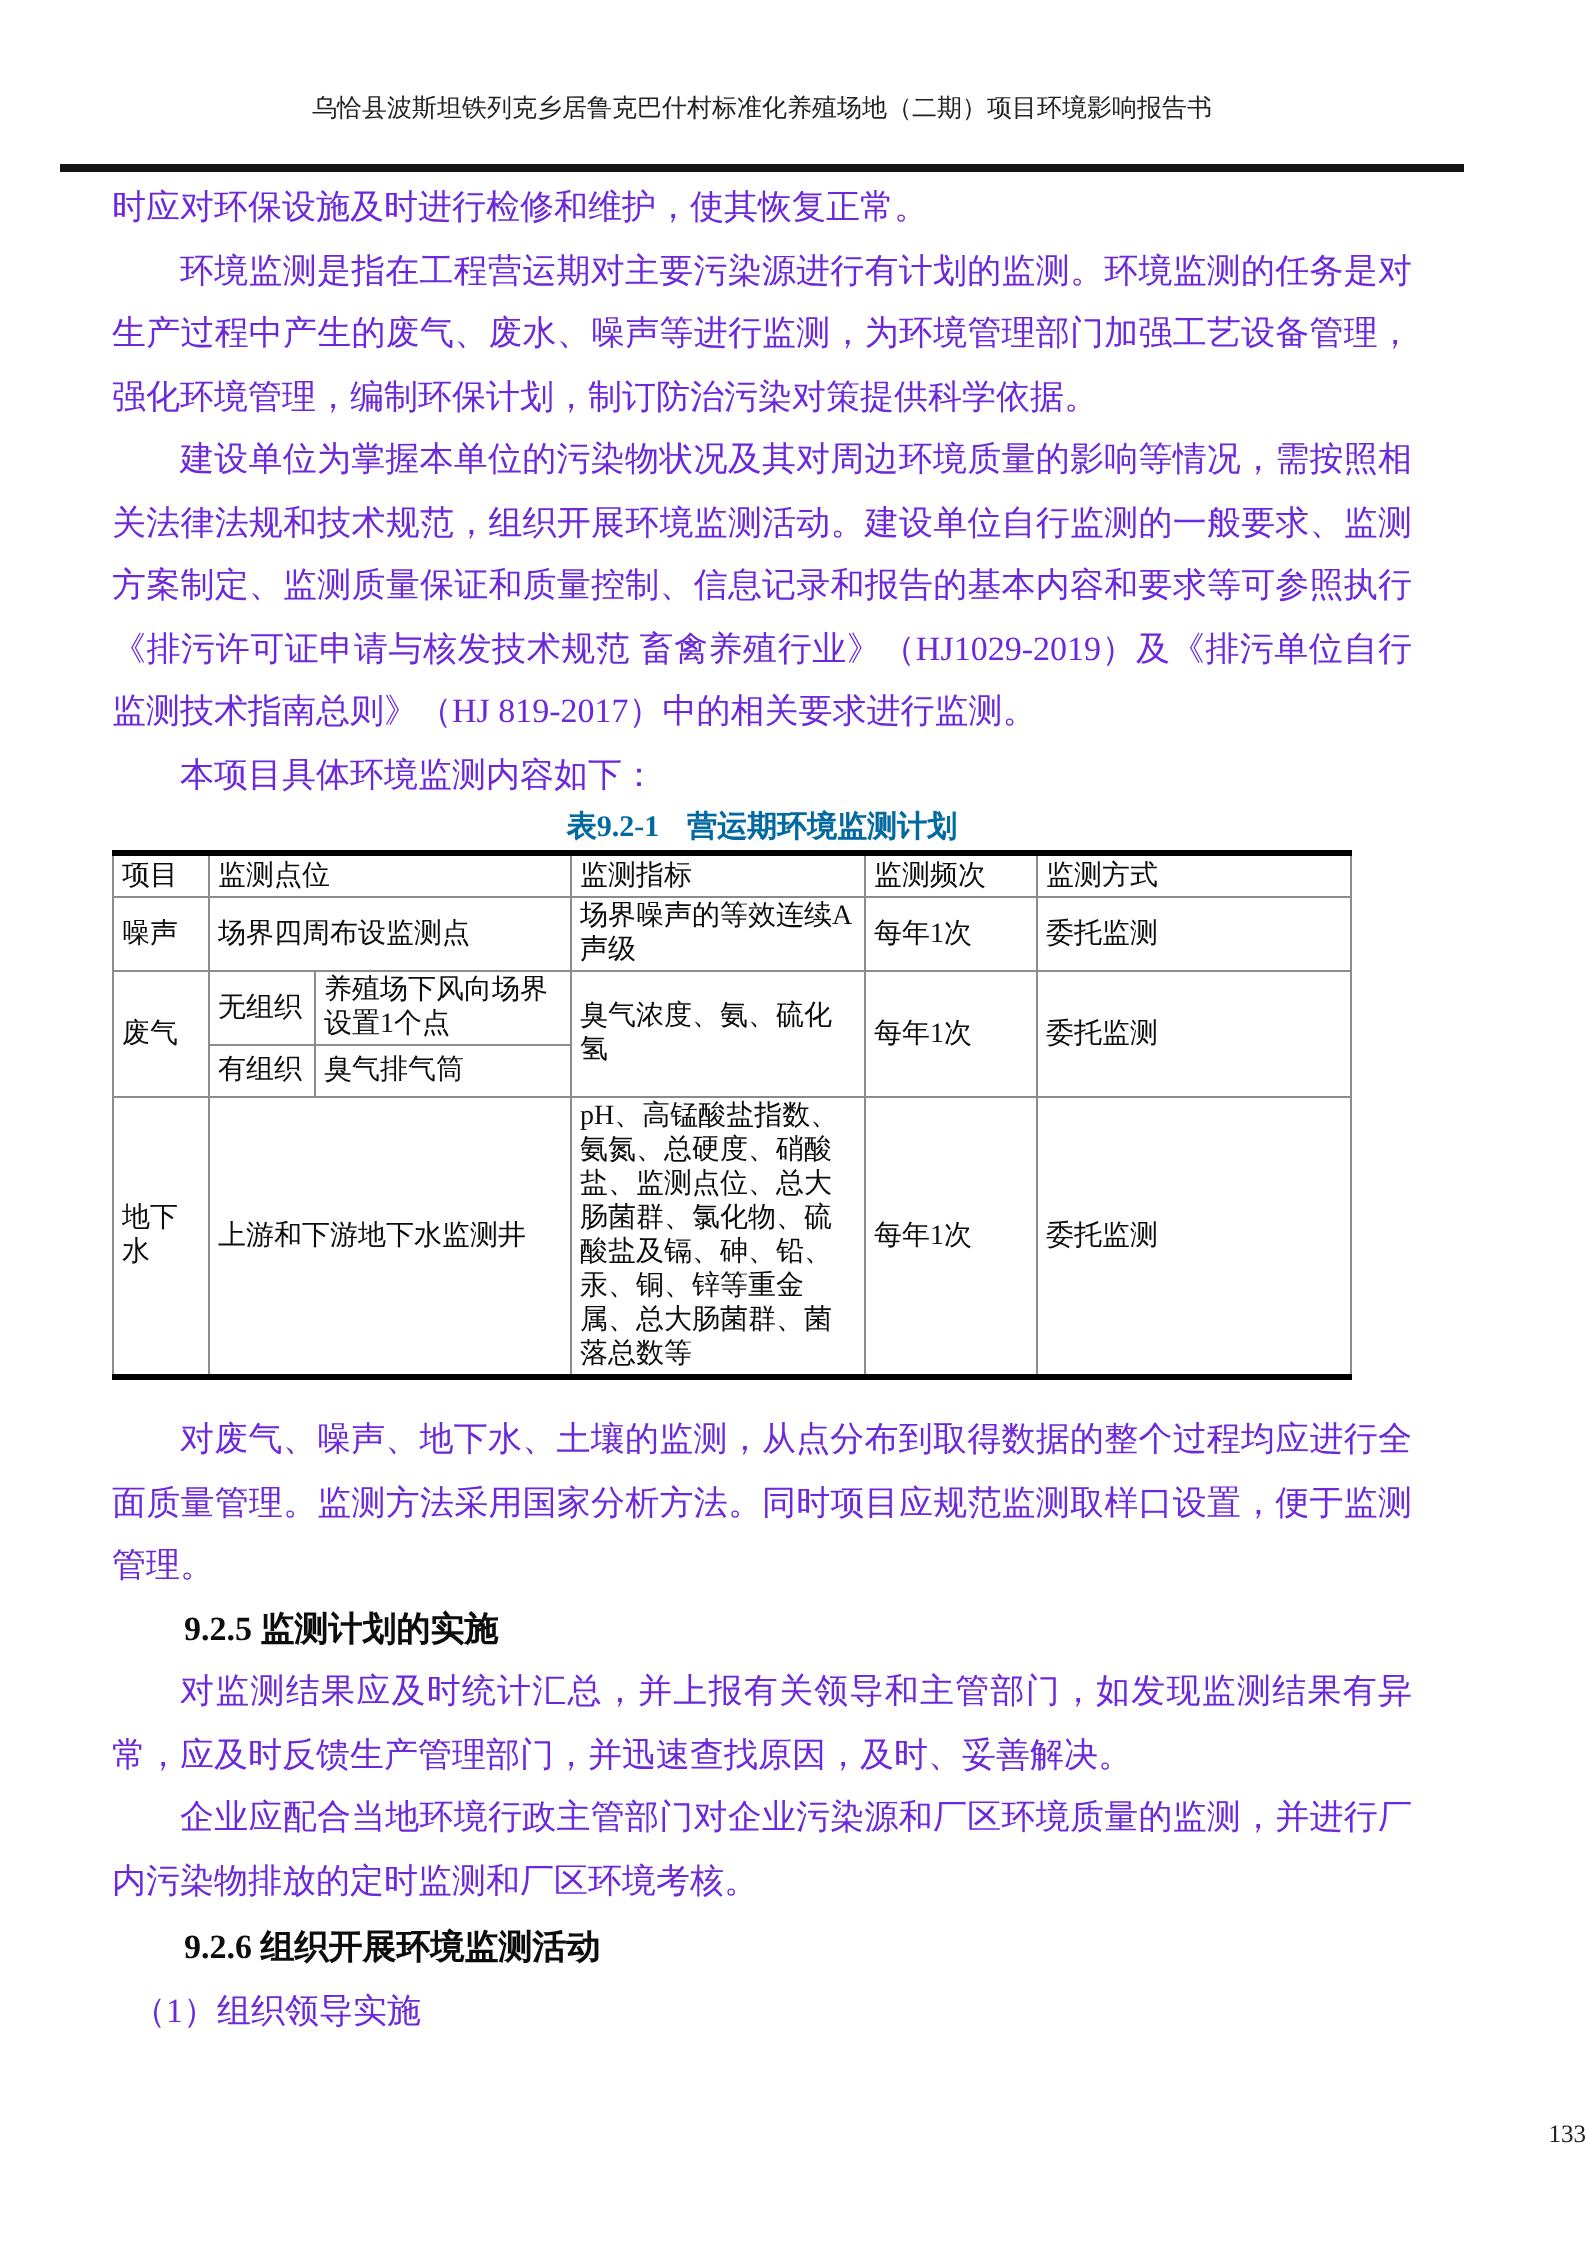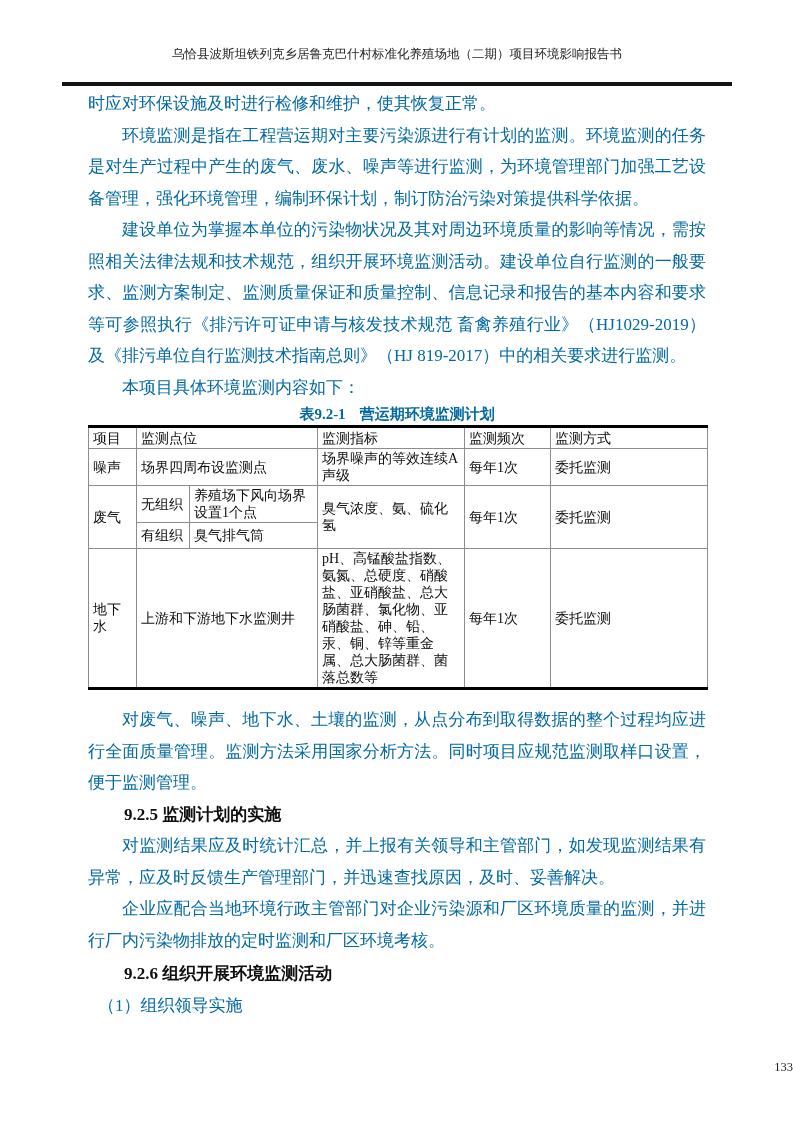--- a/index.html
+++ b/index.html
@@ -4,21 +4,21 @@
 <style>
   * { box-sizing: border-box; }
   html, body { margin: 0; padding: 0; background: #ffffff; }
   .page {
     position: relative;
     width: 793px;
     height: 1122px;
     background: #ffffff;
     color: #111;
     font-family: "Liberation Serif", "DejaVu Serif", serif;
-    padding: 0 87px 0 88px;
+    padding: 0 87px 0 56px;
     overflow: hidden;
   }
   .doc-header {
     padding-top: 46px;
     text-align: center;
     font-size: 12.5px;
     line-height: 17px;
     color: #222;
     white-space: nowrap;
   }
@@ -28,21 +28,21 @@
     border-top: 1px solid #141414;
     border-bottom: 3px solid #141414;
   }
   .body-text { margin-top: 2px; }
   p.para {
     margin: 0;
     font-size: 17px;
     line-height: 31.5px;
     text-align: justify;
     text-justify: inter-character;
-    color: #0369a1;
+    color: #6d28d9;
   }
   p.para.indent { text-indent: 34px; }
   p.para.no-indent { text-indent: 0; }
   p.para.small-indent { text-indent: 10px; }
   p.heading {
     margin: 0;
     font-size: 17px;
     line-height: 31.5px;
     font-weight: bold;
     text-indent: 36px;
@@ -143,21 +143,21 @@
           <td rowspan="2">每年1次</td>
           <td rowspan="2">委托监测</td>
         </tr>
         <tr class="r-gas2">
           <td>有组织</td>
           <td>臭气排气筒</td>
         </tr>
         <tr>
           <td>地下水</td>
           <td colspan="2">上游和下游地下水监测井</td>
-          <td class="pad-wide">pH、高锰酸盐指数、氨氮、总硬度、硝酸盐、亚硝酸盐、总大肠菌群、氯化物、亚硝酸盐、砷、铅、汞、铜、锌等重金属、总大肠菌群、菌落总数等</td>
+          <td class="pad-wide">pH、高锰酸盐指数、氨氮、总硬度、硝酸盐、监测点位、总大肠菌群、氯化物、硫酸盐及镉、砷、铅、汞、铜、锌等重金属、总大肠菌群、菌落总数等</td>
           <td>每年1次</td>
           <td>委托监测</td>
         </tr>
       </tbody>
     </table>
 
     <p class="para indent" style="margin-top:14px">对废气、噪声、地下水、土壤的监测，从点分布到取得数据的整个过程均应进行全面质量管理。监测方法采用国家分析方法。同时项目应规范监测取样口设置，便于监测管理。</p>
     <p class="heading">9.2.5 监测计划的实施</p>
     <p class="para indent">对监测结果应及时统计汇总，并上报有关领导和主管部门，如发现监测结果有异常，应及时反馈生产管理部门，并迅速查找原因，及时、妥善解决。</p>
     <p class="para indent">企业应配合当地环境行政主管部门对企业污染源和厂区环境质量的监测，并进行厂内污染物排放的定时监测和厂区环境考核。</p>

